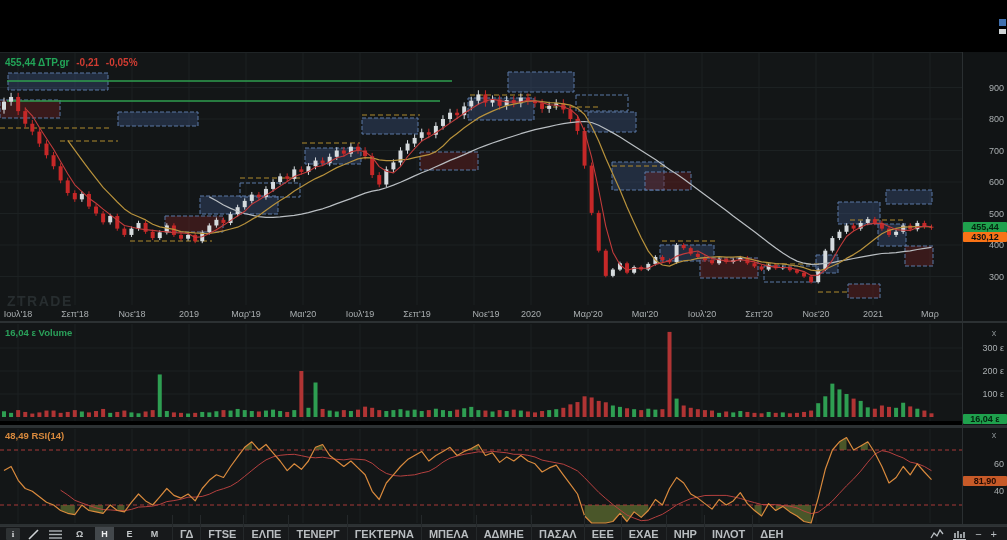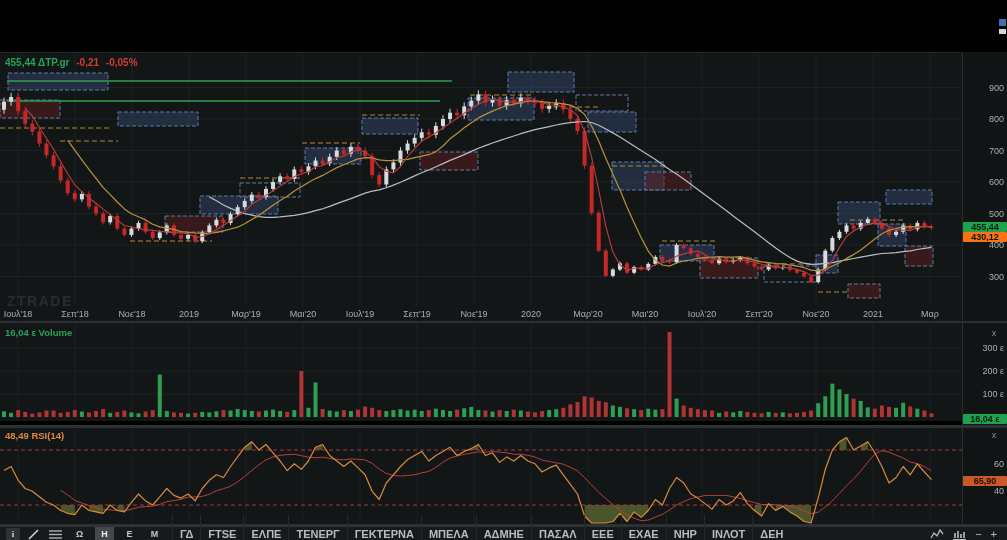--- a/index.html
+++ b/index.html
@@ -587,21 +587,21 @@
   </div>
 
   <div class="watermark">ZTRADE</div>
 
   <div class="pane-header" id="vol-header">16,04 ε Volume</div>
   <div class="pane-header" id="rsi-header">48,49 RSI(14)</div>
 
   <div class="badge" id="badge-last">455,44</div>
   <div class="badge" id="badge-prev">430,12</div>
   <div class="badge" id="badge-vol">16,04 ε</div>
-  <div class="badge" id="badge-rsi">65,90</div>
+  <div class="badge" id="badge-rsi">81,90</div>
 
   <div class="pane-close" id="vol-close">x</div>
   <div class="pane-close" id="rsi-close">x</div>
 
   <div class="dock-mark" id="dock-blue"></div>
   <div class="dock-mark" id="dock-white"></div>
 
   <div class="toolbar">
     <div class="tool boxed">
       <span>i</span>
@@ -663,21 +663,21 @@
     </div>
   </div>
 <div class="date-label" style="left: -10px;">Ιουλ'18</div>
     <div class="date-label" style="left: 47px;">Σεπ'18</div>
     <div class="date-label" style="left: 104px;">Νοε'18</div>
     <div class="date-label" style="left: 161px;">2019</div>
     <div class="date-label" style="left: 218px;">Μαρ'19</div>
     <div class="date-label" style="left: 275px;">Μαι'20</div>
     <div class="date-label" style="left: 332px;">Ιουλ'19</div>
     <div class="date-label" style="left: 389px;">Σεπ'19</div>
-    <div class="date-label" style="left: 446px;">Νοε'19</div>
+    <div class="date-label" style="left: 458px;">Νοε'19</div>
     <div class="date-label" style="left: 503px;">2020</div>
     <div class="date-label" style="left: 560px;">Μαρ'20</div>
     <div class="date-label" style="left: 617px;">Μαι'20</div>
     <div class="date-label" style="left: 674px;">Ιουλ'20</div>
     <div class="date-label" style="left: 731px;">Σεπ'20</div>
     <div class="date-label" style="left: 788px;">Νοε'20</div>
     <div class="date-label" style="left: 845px;">2021</div>
     <div class="date-label" style="left: 902px;">Μαρ</div>
     <div class="axis-label" style="left: 963px; top: 82.5px;">900</div>
     <div class="axis-label" style="left: 963px; top: 114px;">800</div>

